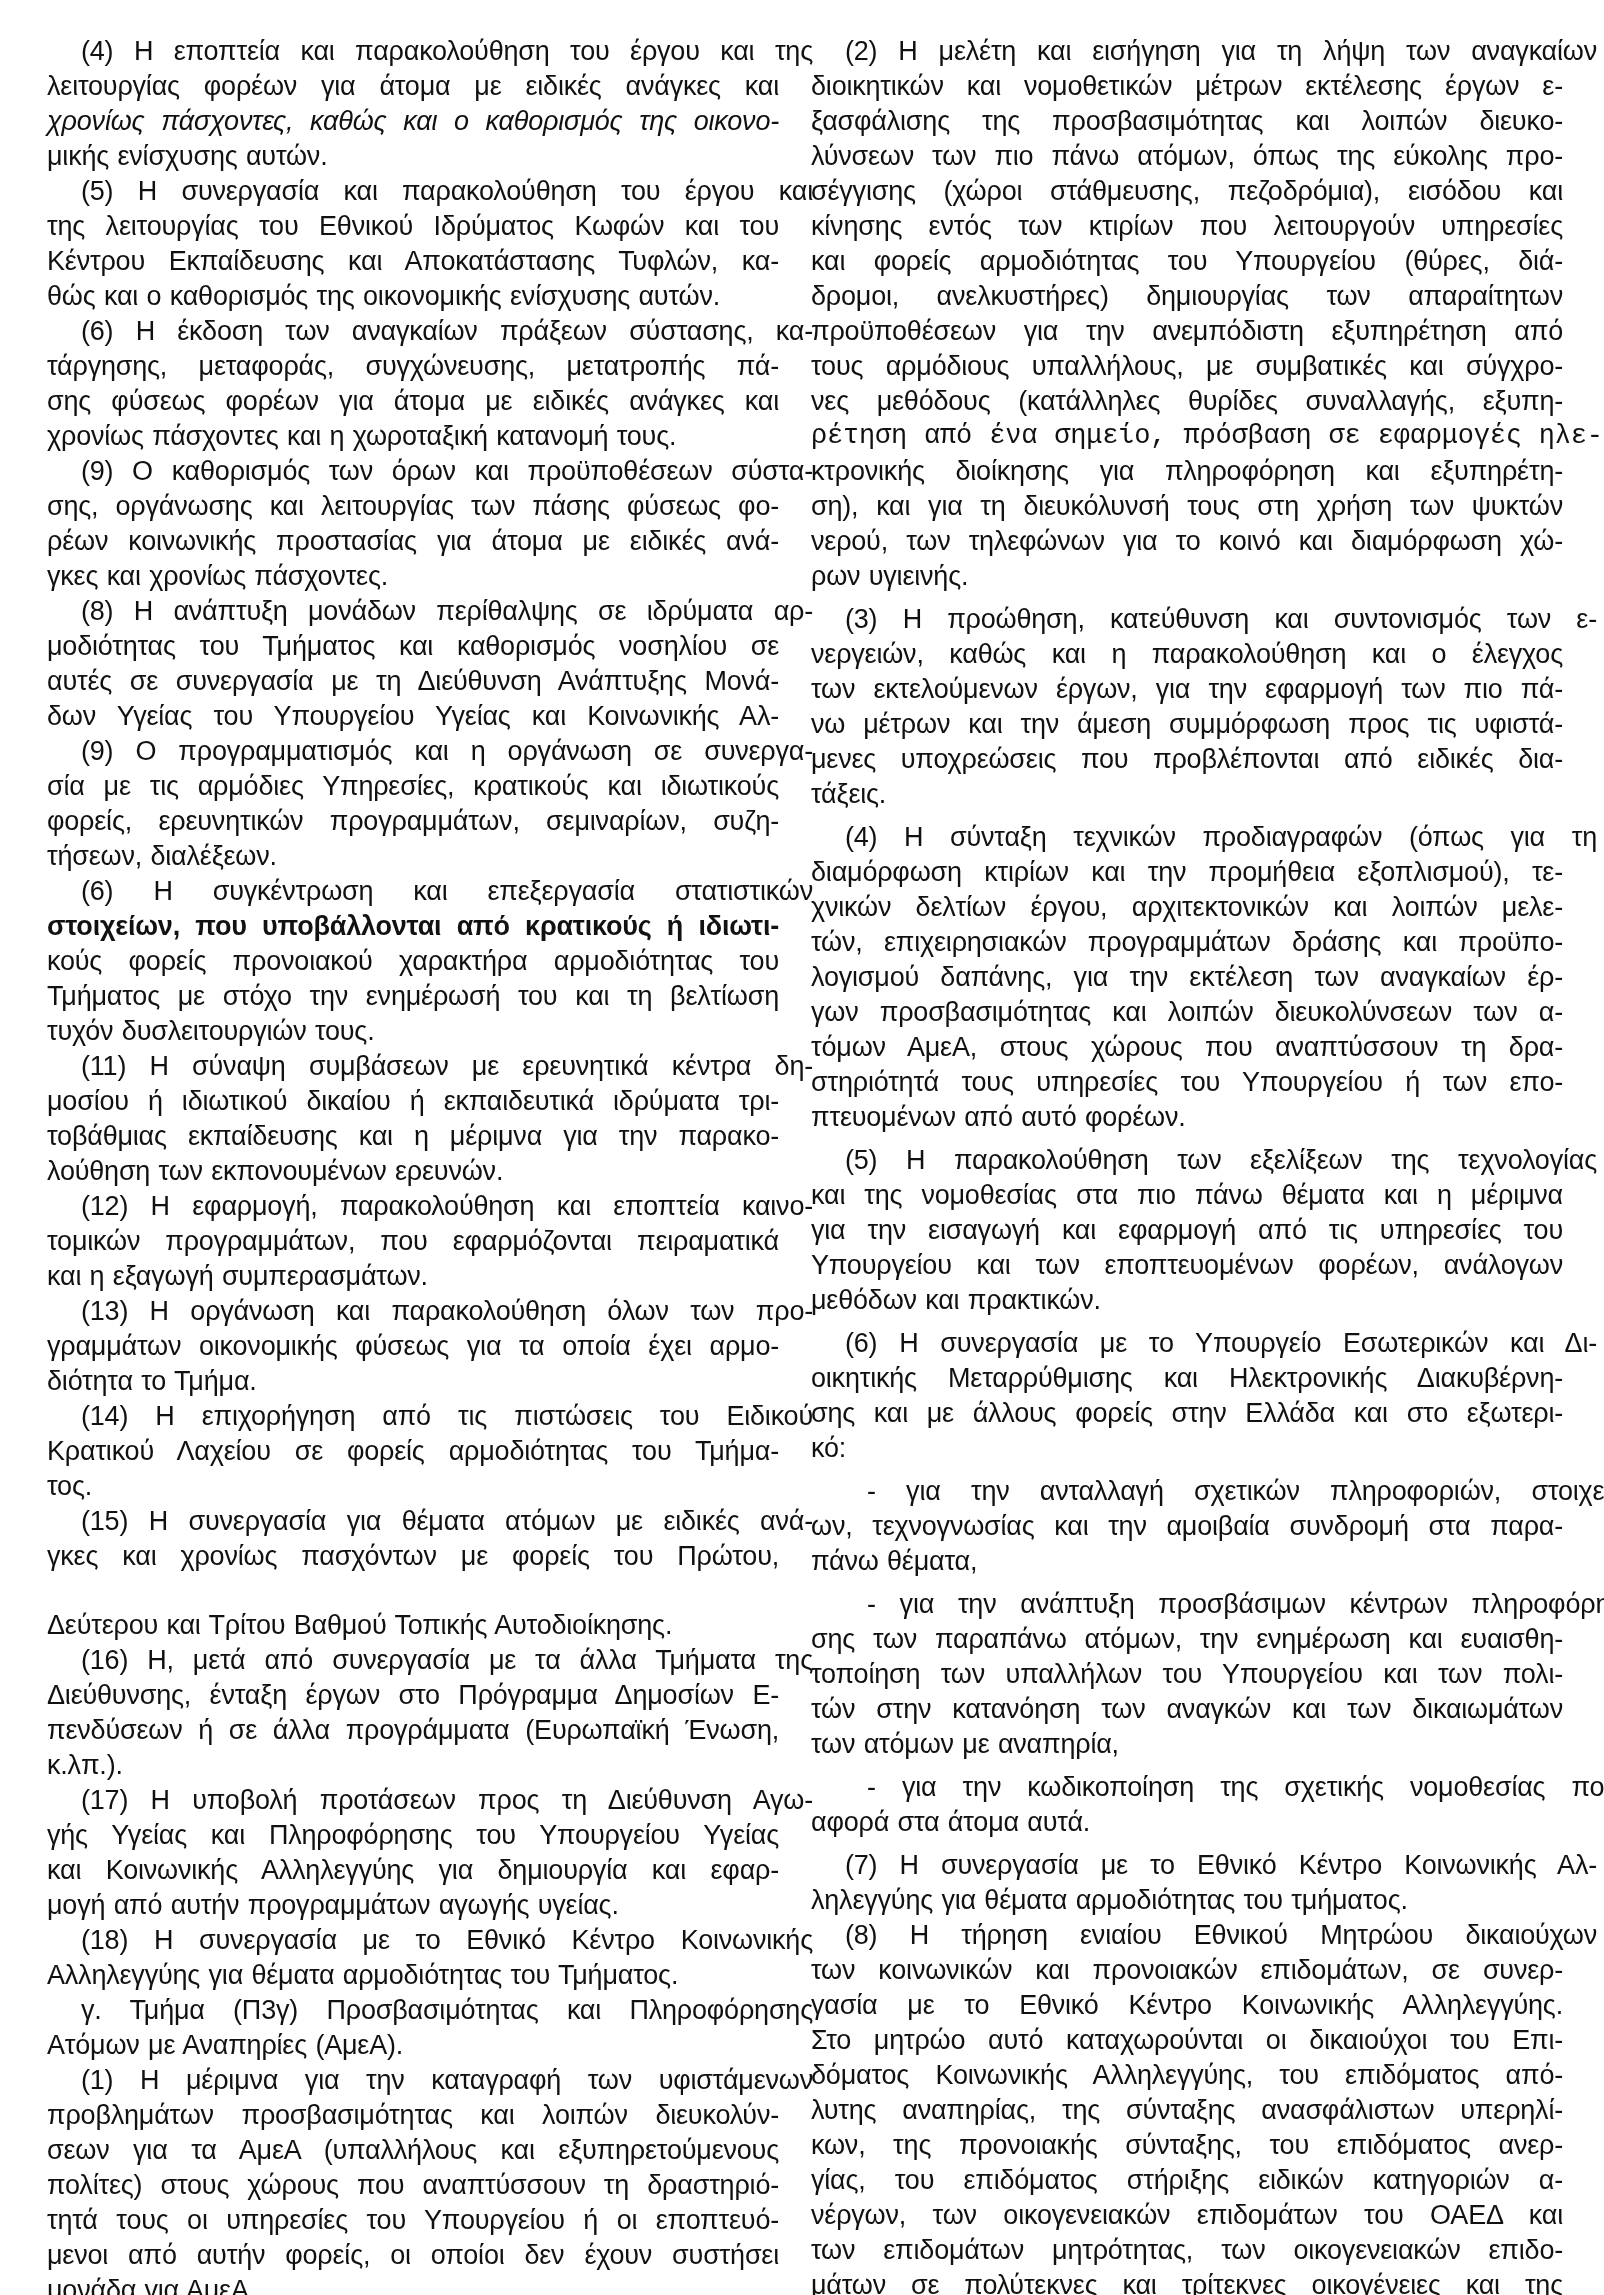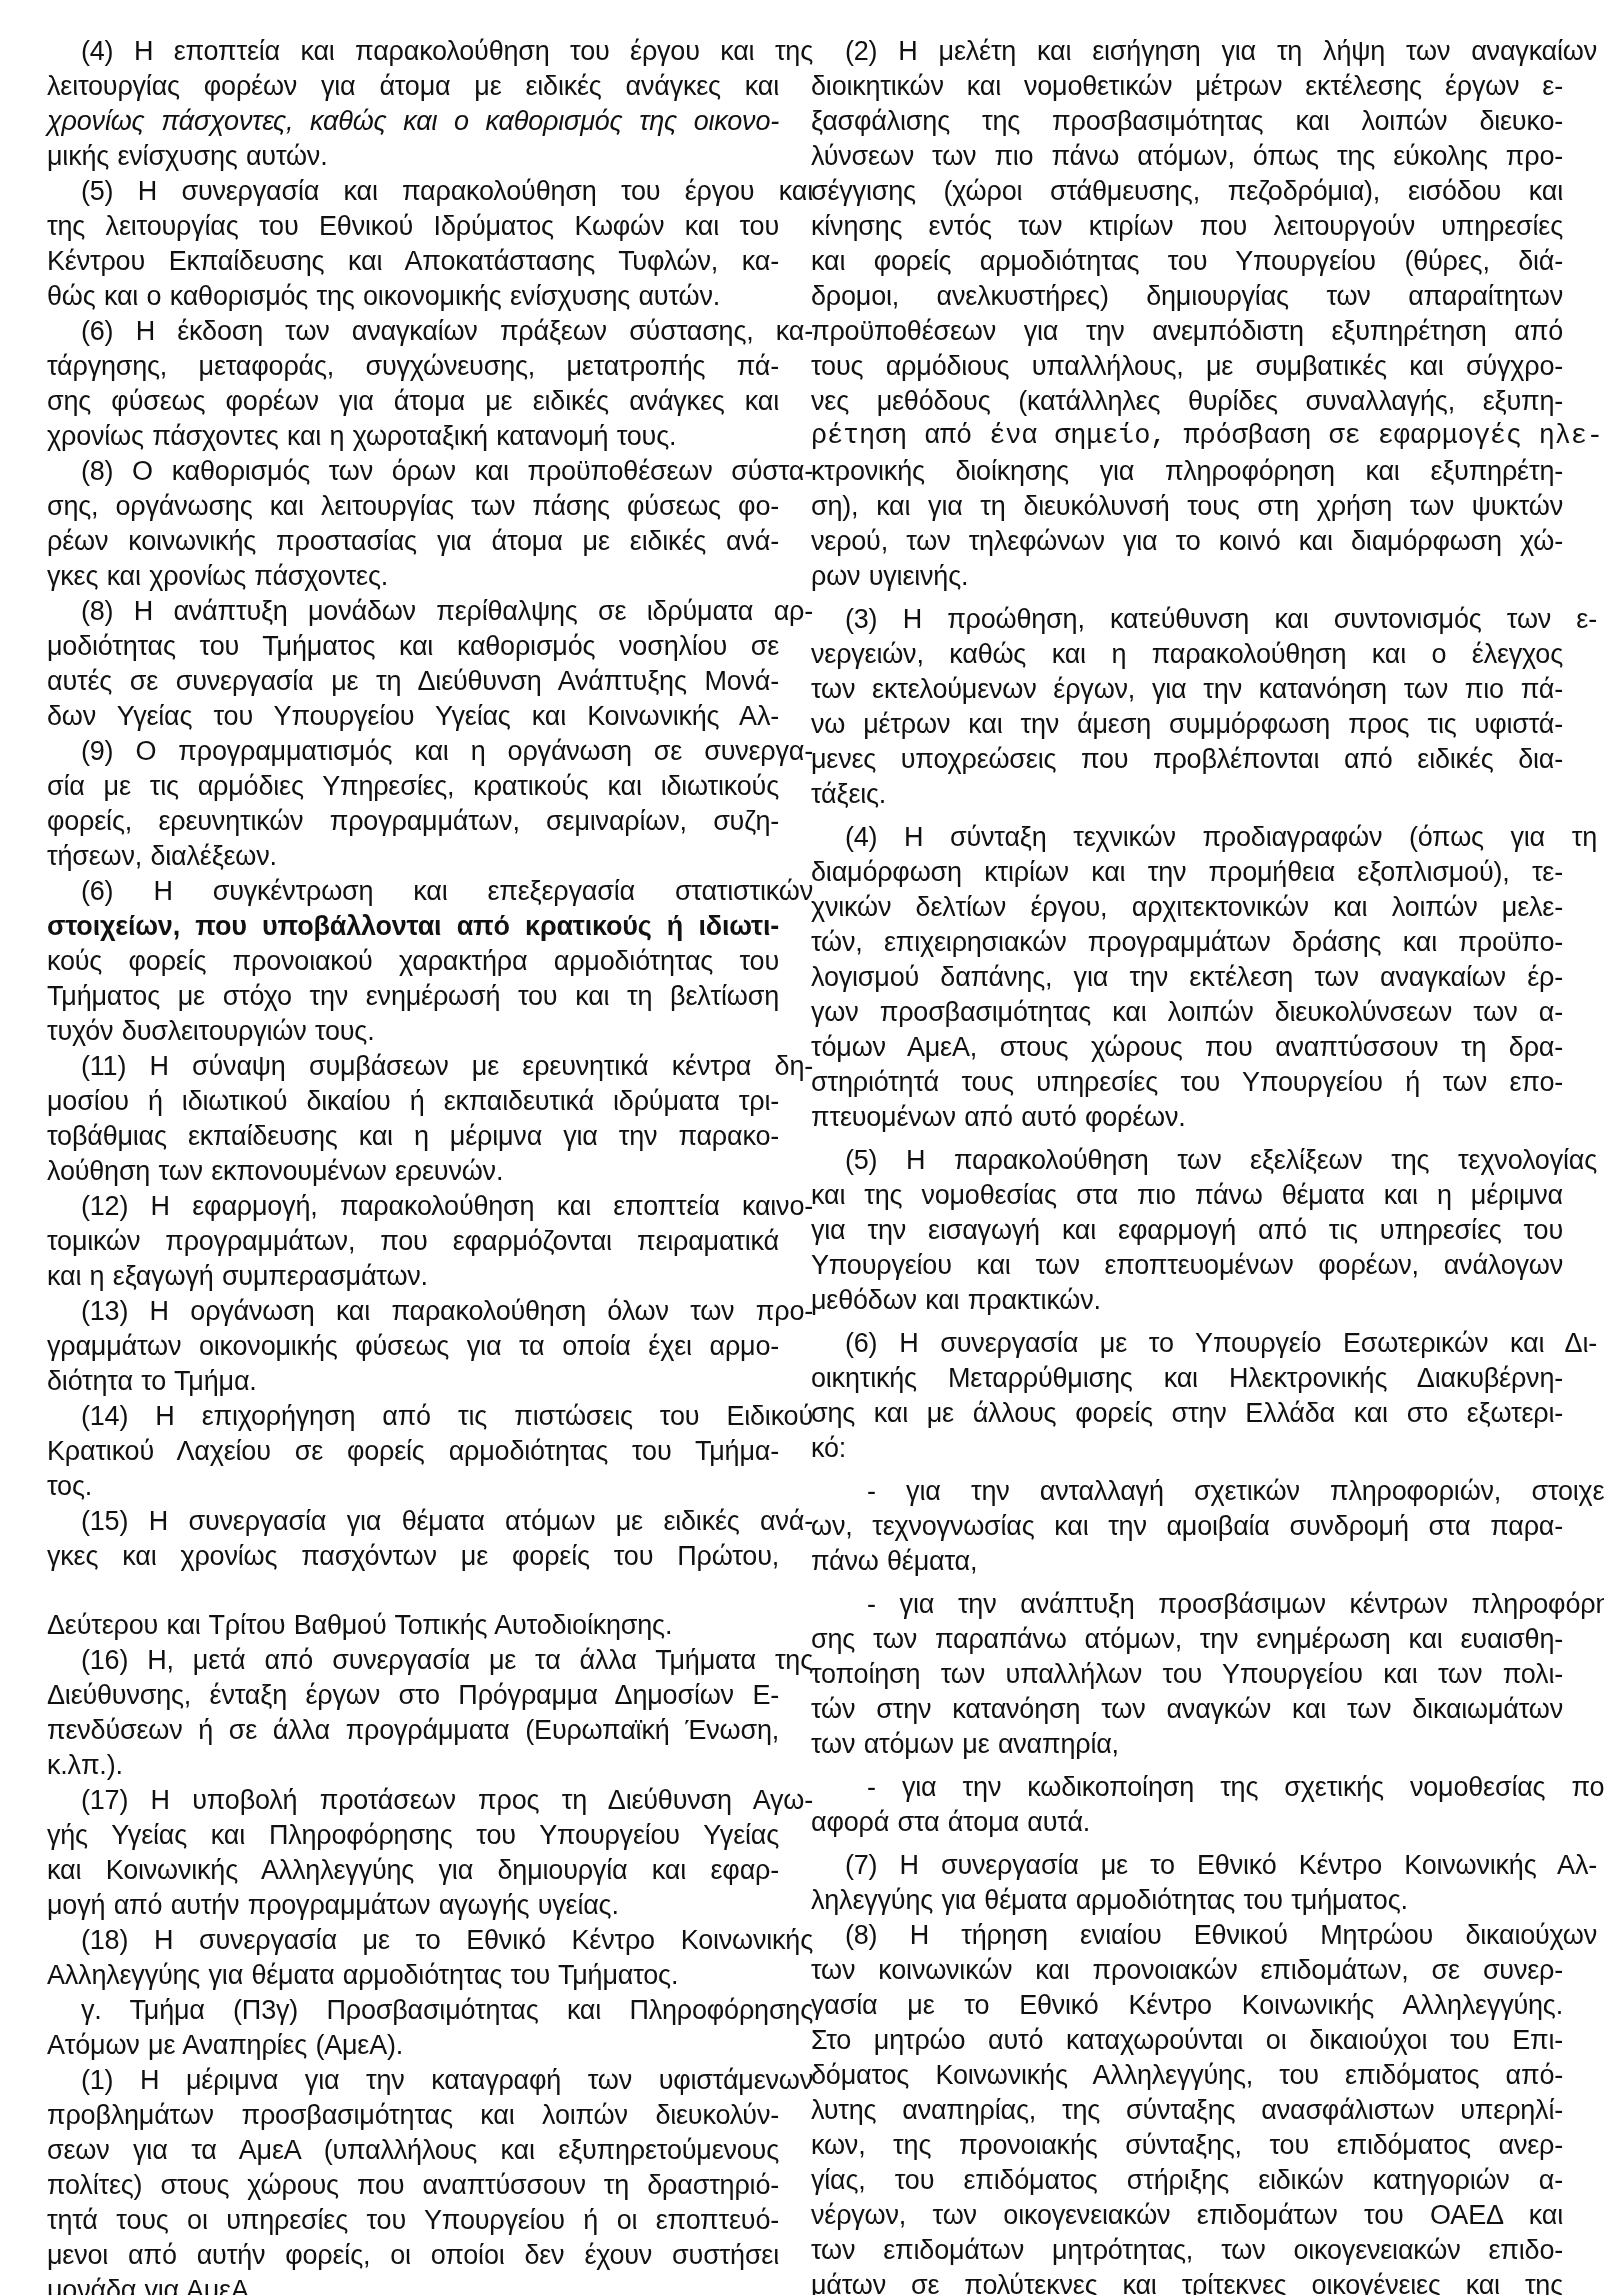--- a/index.html
+++ b/index.html
@@ -74,21 +74,21 @@
         <span class="line" style="width: 732px; display: block;">Κέντρου Εκπαίδευσης και Αποκατάστασης Τυφλών, κα-</span>
         <span class="line last" style="width: 732px; display: block;">θώς και ο καθορισμός της οικονομικής ενίσχυσης αυτών.</span>
       </div>
       <div class="para">
         <span class="line indent" style="width: 732px; display: block;">(6) Η έκδοση των αναγκαίων πράξεων σύστασης, κα-</span>
         <span class="line" style="width: 732px; display: block;">τάργησης, μεταφοράς, συγχώνευσης, μετατροπής πά-</span>
         <span class="line" style="width: 732px; display: block;">σης φύσεως φορέων για άτομα με ειδικές ανάγκες και</span>
         <span class="line last" style="width: 732px; display: block;">χρονίως πάσχοντες και η χωροταξική κατανομή τους.</span>
       </div>
       <div class="para">
-        <span class="line indent" style="width: 732px; display: block;">(8) Ο καθορισμός των όρων και προϋποθέσεων σύστα-</span>
+        <span class="line indent" style="width: 732px; display: block;">(9) Ο καθορισμός των όρων και προϋποθέσεων σύστα-</span>
         <span class="line" style="width: 732px; display: block;">σης, οργάνωσης και λειτουργίας των πάσης φύσεως φο-</span>
         <span class="line" style="width: 732px; display: block;">ρέων κοινωνικής προστασίας για άτομα με ειδικές ανά-</span>
         <span class="line last" style="width: 732px; display: block;">γκες και χρονίως πάσχοντες.</span>
       </div>
       <div class="para">
         <span class="line indent" style="width: 732px; display: block;">(8) Η ανάπτυξη μονάδων περίθαλψης σε ιδρύματα αρ-</span>
         <span class="line" style="width: 732px; display: block;">μοδιότητας του Τμήματος και καθορισμός νοσηλίου σε</span>
         <span class="line" style="width: 732px; display: block;">αυτές σε συνεργασία με τη Διεύθυνση Ανάπτυξης Μονά-</span>
         <span class="line" style="width: 732px; display: block;">δων Υγείας του Υπουργείου Υγείας και Κοινωνικής Αλ-</span>
       </div>
@@ -176,21 +176,21 @@
         <span class="line" style="width: 752px; display: block;">νες μεθόδους (κατάλληλες θυρίδες συναλλαγής, εξυπη-</span>
         <span class="line" style="width: 752px; display: block; font-family: Liberation Mono, monospace;">ρέτηση από ένα σημείο, πρόσβαση σε εφαρμογές ηλε-</span>
         <span class="line" style="width: 752px; display: block;">κτρονικής διοίκησης για πληροφόρηση και εξυπηρέτη-</span>
         <span class="line" style="width: 752px; display: block;">ση), και για τη διευκόλυνσή τους στη χρήση των ψυκτών</span>
         <span class="line" style="width: 752px; display: block;">νερού, των τηλεφώνων για το κοινό και διαμόρφωση χώ-</span>
         <span class="line last" style="width: 752px; display: block;">ρων υγιεινής.</span>
       </div>
       <div class="para spaced">
         <span class="line indent" style="width: 752px; display: block;">(3) Η προώθηση, κατεύθυνση και συντονισμός των ε-</span>
         <span class="line" style="width: 752px; display: block;">νεργειών, καθώς και η παρακολούθηση και ο έλεγχος</span>
-        <span class="line" style="width: 752px; display: block;">των εκτελούμενων έργων, για την κατανόηση των πιο πά-</span>
+        <span class="line" style="width: 752px; display: block;">των εκτελούμενων έργων, για την εφαρμογή των πιο πά-</span>
         <span class="line" style="width: 752px; display: block;">νω μέτρων και την άμεση συμμόρφωση προς τις υφιστά-</span>
         <span class="line" style="width: 752px; display: block;">μενες υποχρεώσεις που προβλέπονται από ειδικές δια-</span>
         <span class="line last" style="width: 752px; display: block;">τάξεις.</span>
       </div>
       <div class="para spaced">
         <span class="line indent" style="width: 752px; display: block;">(4) Η σύνταξη τεχνικών προδιαγραφών (όπως για τη</span>
         <span class="line" style="width: 752px; display: block;">διαμόρφωση κτιρίων και την προμήθεια εξοπλισμού), τε-</span>
         <span class="line" style="width: 752px; display: block;">χνικών δελτίων έργου, αρχιτεκτονικών και λοιπών μελε-</span>
         <span class="line" style="width: 752px; display: block;">τών, επιχειρησιακών προγραμμάτων δράσης και προϋπο-</span>
         <span class="line" style="width: 752px; display: block;">λογισμού δαπάνης, για την εκτέλεση των αναγκαίων έρ-</span>

